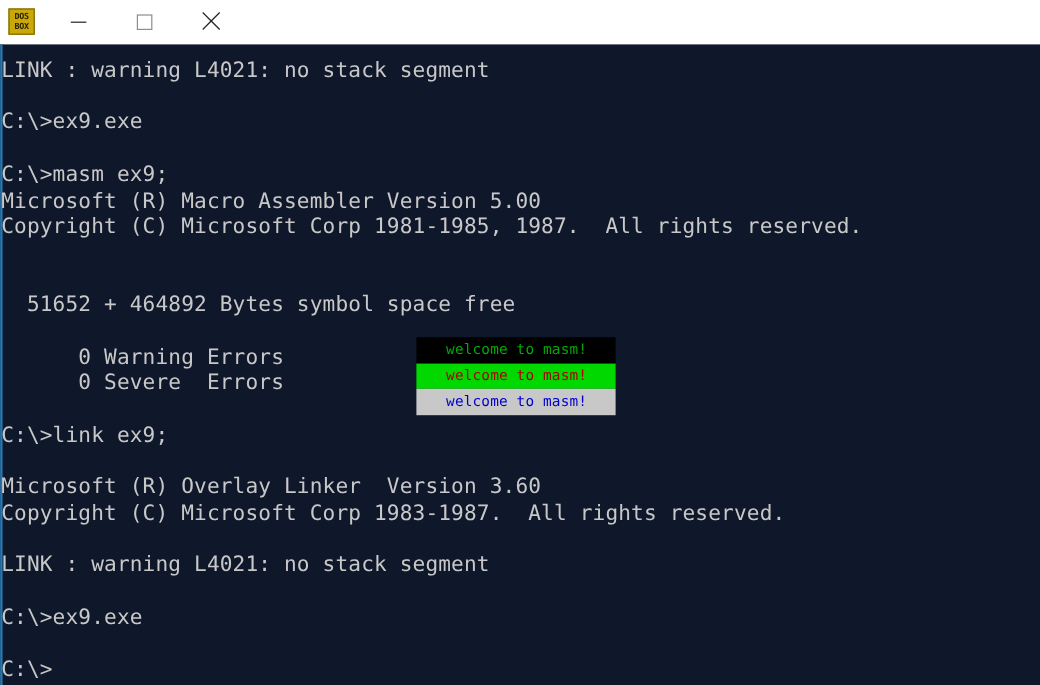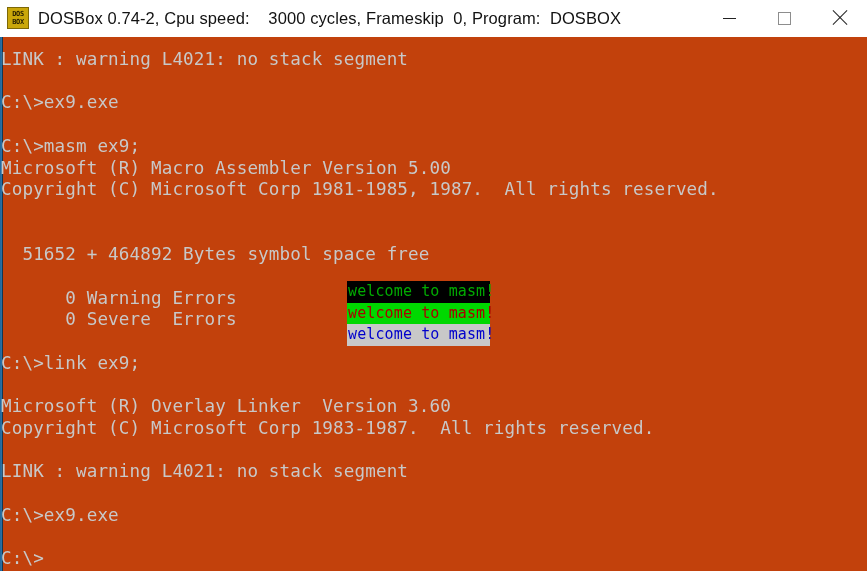--- a/index.html
+++ b/index.html
@@ -76,21 +76,21 @@
     content: ""; position: absolute;
     left: -1px; top: 8px; width: 20px; height: 0;
     border-top: 1.6px solid #222;
   }
   .wbtn .close-glyph::before { transform: rotate(45deg); }
   .wbtn .close-glyph::after  { transform: rotate(-45deg); }
   
   #console {
     position: absolute; left: 0; top: 37px;
     width: 867px; height: 534px;
-    background: #c2410c;
+    background: #0f172a;
     overflow: hidden;
     text-align: center;
   }
   #left-edge {
     position: absolute; left: 0; top: 0;
     width: 3px; height: 534px;
     background: linear-gradient(to right, #1d5f93 0%, #2e78ad 45%, #061a2b 100%);
   }
   #screen {
     position: absolute; left: 0; top: 0;
@@ -104,23 +104,23 @@
   }
   .row {
     position: absolute; left: 1px;
     height: 21.7px;
     white-space: pre;
   }
   
   #hl-block {
     position: absolute;
     left: 347px; top: 244px;
-    width: 143px;
+    width: 166px;
     font-family: "DejaVu Sans Mono", "Liberation Mono", monospace;
-    font-size: 15px;
+    font-size: 12px;
     line-height: 21.7px;
     letter-spacing: 0.12px;
     white-space: pre;
   }
   #hl-block .hl {
     height: 21.7px;
     padding-left: 1px;
   }
   .hl-1 { color: #00aa00; background: #000000; }
   .hl-2 { color: #aa0000; background: #00d800; }
@@ -129,21 +129,20 @@
 </head>
 <body>
 
 <div id="app">
 
   <div id="titlebar">
     <div id="app-icon">
       <span class="g g1">DOS</span>
       <span class="g g2">BOX</span>
     </div>
-    <div id="title-text">DOSBox 0.74-2, Cpu speed:    3000 cycles, Frameskip  0, Program:  DOSBOX</div>
     <div id="winbuttons">
       <div class="wbtn">
         <span class="min-glyph"></span>
       </div>
       <div class="wbtn">
         <span class="max-glyph"></span>
       </div>
       <div class="wbtn">
         <span class="close-glyph"></span>
       </div>

